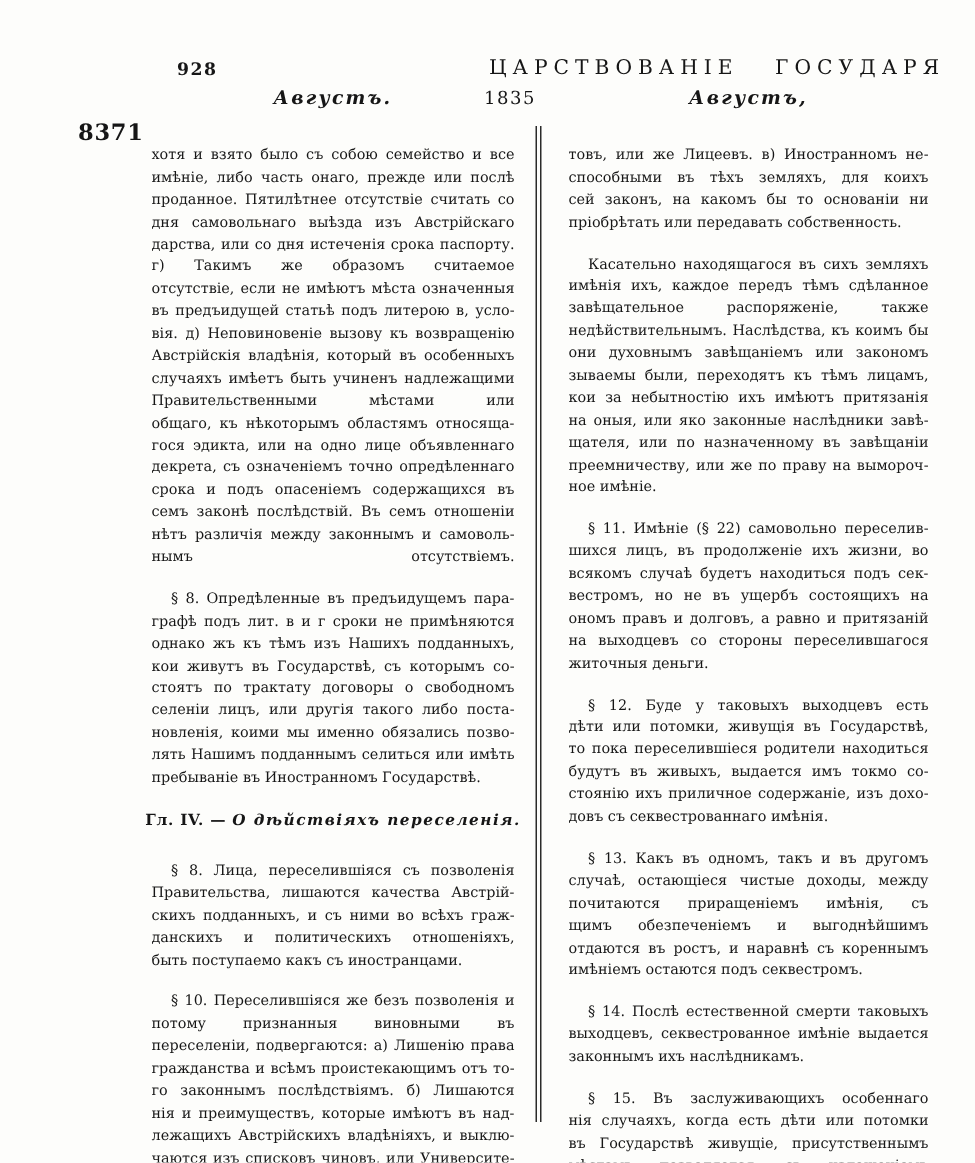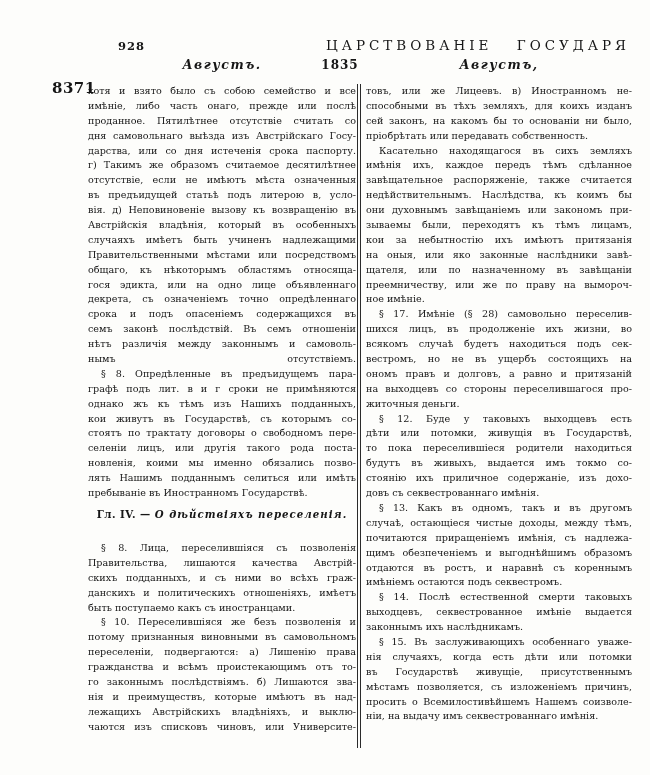--- a/index.html
+++ b/index.html
@@ -21,42 +21,42 @@
     text-align:right;font-size:13.5px;font-weight:normal;
     letter-spacing:4px;word-spacing:16px;white-space:nowrap;
   }
   .subheader{position:absolute;left:0;top:57px;width:650px;height:18px;}
   .month-left{
     position:absolute;left:88px;top:0;width:268px;text-align:center;
     font-style:italic;font-weight:bold;font-size:12.5px;letter-spacing:1.5px;
   }
   .year{
     position:absolute;left:85px;top:1px;width:510px;text-align:center;
-    font-size:12px;font-weight:bold;letter-spacing:1px;
+    font-size:12px;font-weight:normal;letter-spacing:1px;
   }
   .month-right{
     position:absolute;left:366px;top:0;width:266px;text-align:center;
     font-style:italic;font-weight:bold;font-size:12.5px;letter-spacing:1.5px;
   }
   .act-number{
     position:absolute;left:52px;top:79px;width:34px;
     font-size:15px;font-weight:bold;letter-spacing:0.5px;
   }
   .col{
     position:absolute;top:84px;width:268px;
     font-size:9.6px;line-height:14.9px;
     text-rendering:optimizeLegibility;
   }
   .col-left{left:88px;}
   .col-right{left:366px;width:266px;}
   .divider{
     position:absolute;left:357px;top:84px;height:664px;width:2px;
     border-left:1px solid #2a2a2a;border-right:1px solid #2a2a2a;
   }
-  .para{margin:0;}
+  .para{margin:13px;}
   .line{
     height:14.9px;line-height:14.9px;
     text-align:justify;text-align-last:justify;
     overflow:hidden;white-space:normal;
   }
   .line.indent{text-indent:13px;}
   .line.last{text-align-last:left;}
   .chapter-heading{
     text-align:center;margin:6px 0 19px 0;
     font-size:10.2px;line-height:15px;letter-spacing:0.5px;
@@ -102,21 +102,21 @@
         <div class="line">семъ законѣ послѣдствій. Въ семъ отношеніи</div>
         <div class="line">нѣтъ различія между законнымъ и самоволь-</div>
         <div class="line">нымъ отсутствіемъ.</div>
       </div>
       <div class="para">
         <div class="line indent">§ 8. Опредѣленные въ предъидущемъ пара-</div>
         <div class="line">графѣ подъ лит. в и г сроки не примѣняются</div>
         <div class="line">однако жъ къ тѣмъ изъ Нашихъ подданныхъ,</div>
         <div class="line">кои живутъ въ Государствѣ, съ которымъ со-</div>
         <div class="line">стоятъ по трактату договоры о свободномъ пере-</div>
-        <div class="line">селеніи лицъ, или другія такого рода поста-</div>
+        <div class="line">селеніи лицъ, или другія такого либо поста-</div>
         <div class="line">новленія, коими мы именно обязались позво-</div>
         <div class="line">лять Нашимъ подданнымъ селиться или имѣть</div>
         <div class="line last">пребываніе въ Иностранномъ Государствѣ.</div>
       </div>
       <div class="chapter-heading"><span>Гл. IV. — </span><span class="it">О дѣйствіяхъ переселенія.</span></div>
       <div class="para">
         <div class="line indent">§ 8. Лица, переселившіяся съ позволенія</div>
         <div class="line">Правительства, лишаются качества Австрій-</div>
         <div class="line">скихъ подданныхъ, и съ ними во всѣхъ граж-</div>
         <div class="line">данскихъ и политическихъ отношеніяхъ, имѣетъ</div>
@@ -150,21 +150,21 @@
         <div class="line">недѣйствительнымъ. Наслѣдства, къ коимъ бы</div>
         <div class="line">они духовнымъ завѣщаніемъ или закономъ при-</div>
         <div class="line">зываемы были, переходятъ къ тѣмъ лицамъ,</div>
         <div class="line">кои за небытностію ихъ имѣютъ притязанія</div>
         <div class="line">на оныя, или яко законные наслѣдники завѣ-</div>
         <div class="line">щателя, или по назначенному въ завѣщаніи</div>
         <div class="line">преемничеству, или же по праву на вымороч-</div>
         <div class="line last">ное имѣніе.</div>
       </div>
       <div class="para">
-        <div class="line indent">§ 17. Имѣніе (§ 28) самовольно переселив-</div>
+        <div class="line indent">§ 11. Имѣніе (§ 22) самовольно переселив-</div>
         <div class="line">шихся лицъ, въ продолженіе ихъ жизни, во</div>
         <div class="line">всякомъ случаѣ будетъ находиться подъ сек-</div>
         <div class="line">вестромъ, но не въ ущербъ состоящихъ на</div>
         <div class="line">ономъ правъ и долговъ, а равно и притязаній</div>
         <div class="line">на выходцевъ со стороны переселившагося про-</div>
         <div class="line last">житочныя деньги.</div>
       </div>
       <div class="para">
         <div class="line indent">§ 12. Буде у таковыхъ выходцевъ есть</div>
         <div class="line">дѣти или потомки, живущія въ Государствѣ,</div>

